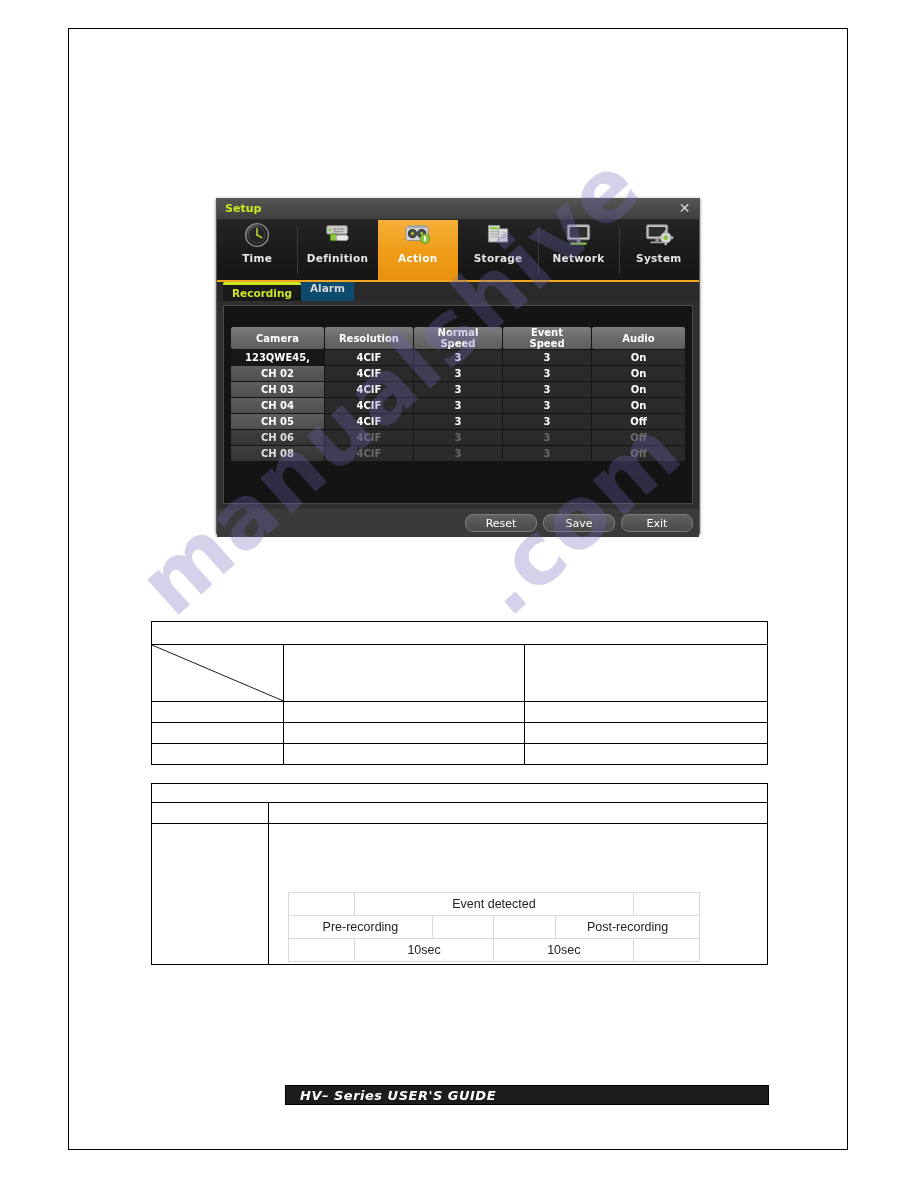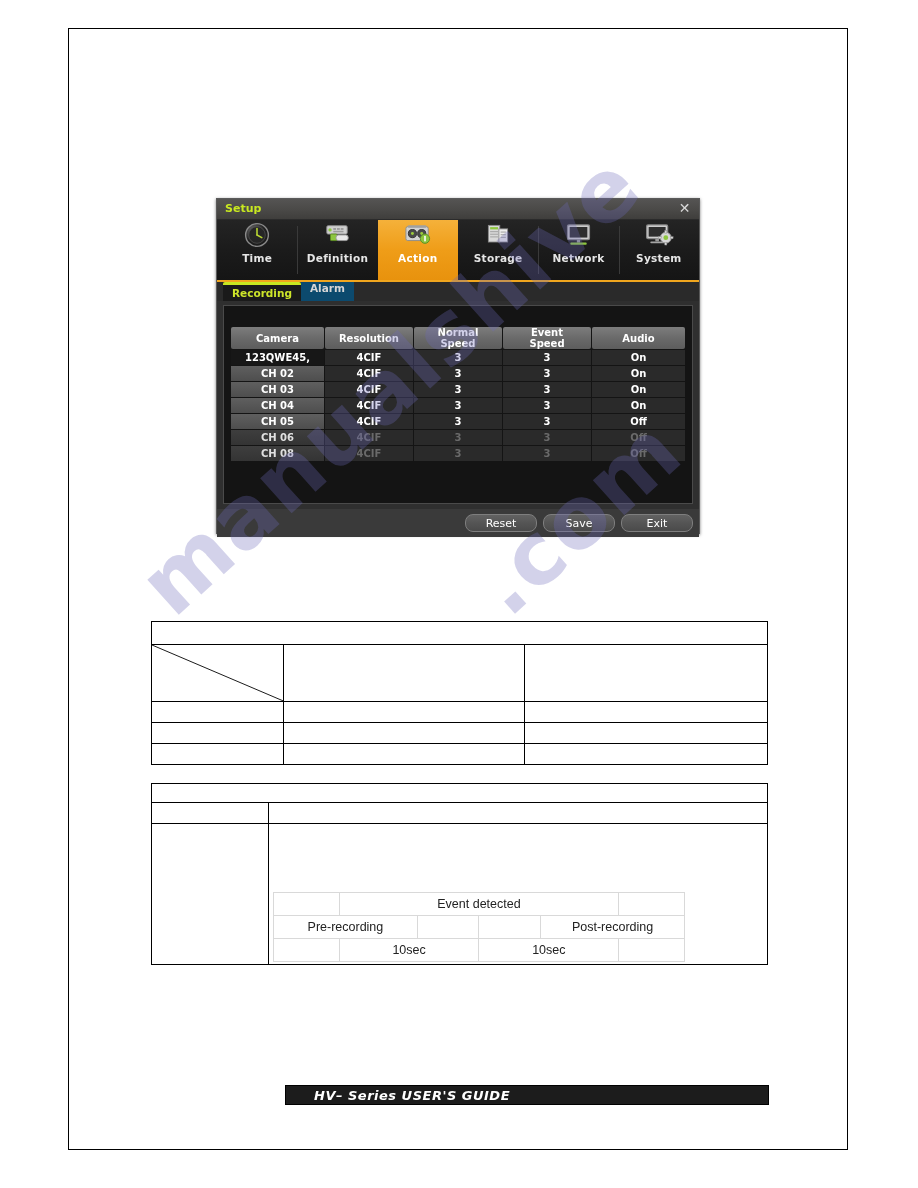--- a/index.html
+++ b/index.html
@@ -278,21 +278,21 @@
   }
   #table-a { left: 151px; top: 621px; width: 617px; }
   #table-b { left: 151px; top: 783px; width: 617px; }
 
   .diag-cell { position: relative; }
   .diag-cell svg { position: absolute; left: 0; top: 0; width: 100%; height: 100%; }
 
   
   .evt-wrap {
     position: absolute;
-    left: 273px;
+    left: 288px;
     top: 892px;
     width: 412px;
     height: 68px;
     z-index: 25;
     background: #fff;
   }
   table.evt {
     width: 100%;
     border-collapse: collapse;
     table-layout: fixed;
@@ -317,21 +317,21 @@
     left: 285px;
     top: 1085px;
     width: 484px;
     height: 20px;
     background: #1c1c1c;
     border: 1px solid #000;
     z-index: 20;
     box-sizing: border-box;
     display: flex;
     align-items: center;
-    padding-left: 28px;
+    padding-left: 14px;
   }
   .doc-footer-text {
     color: #ffffff;
     font-family: "DejaVu Sans", sans-serif;
     font-weight: 700;
     font-style: italic;
     font-size: 13px;
     letter-spacing: 0.5px;
     white-space: nowrap;
   }

